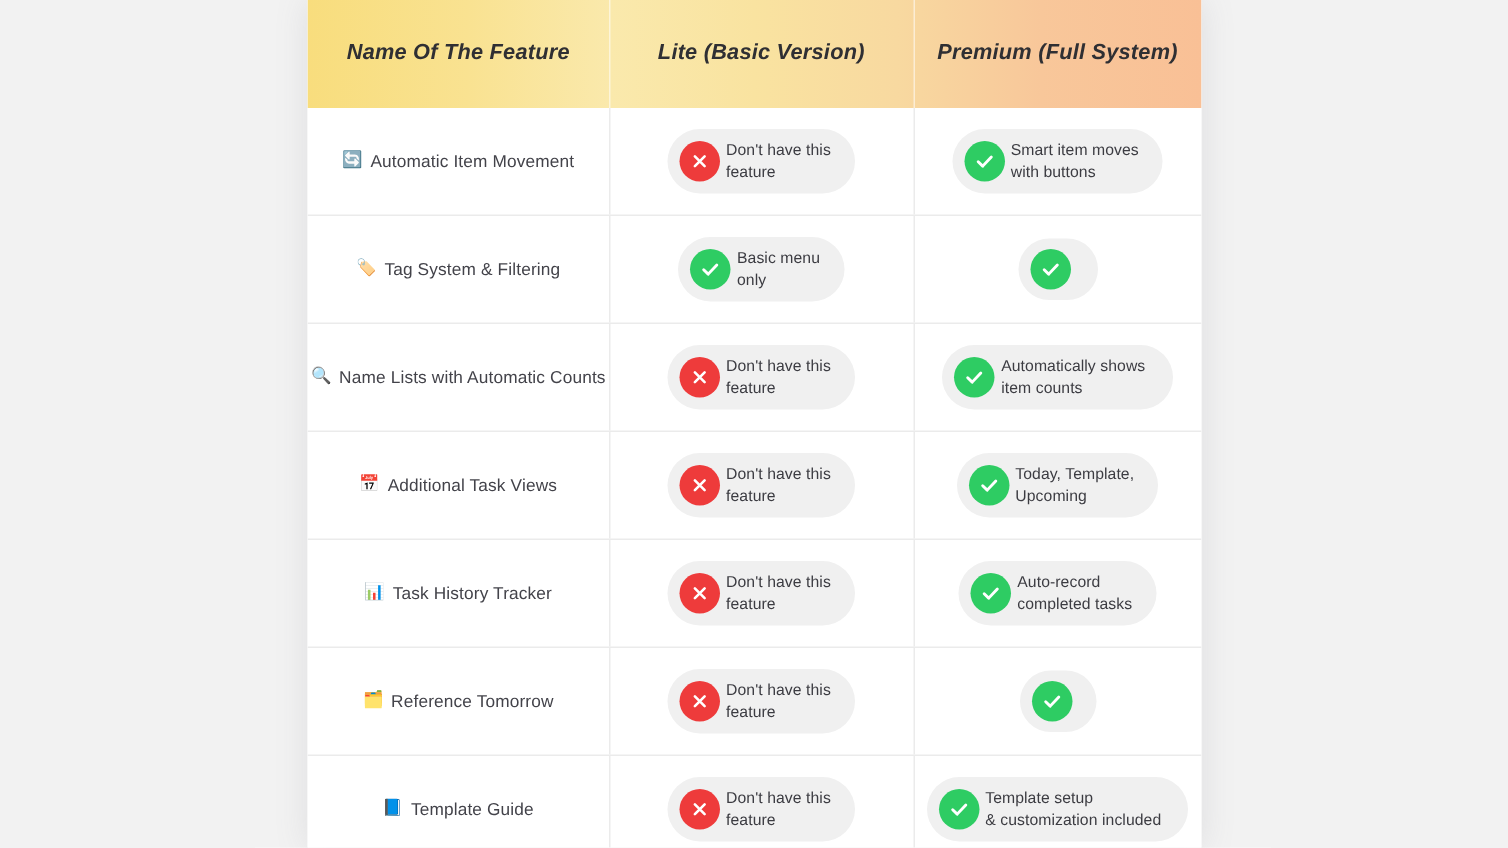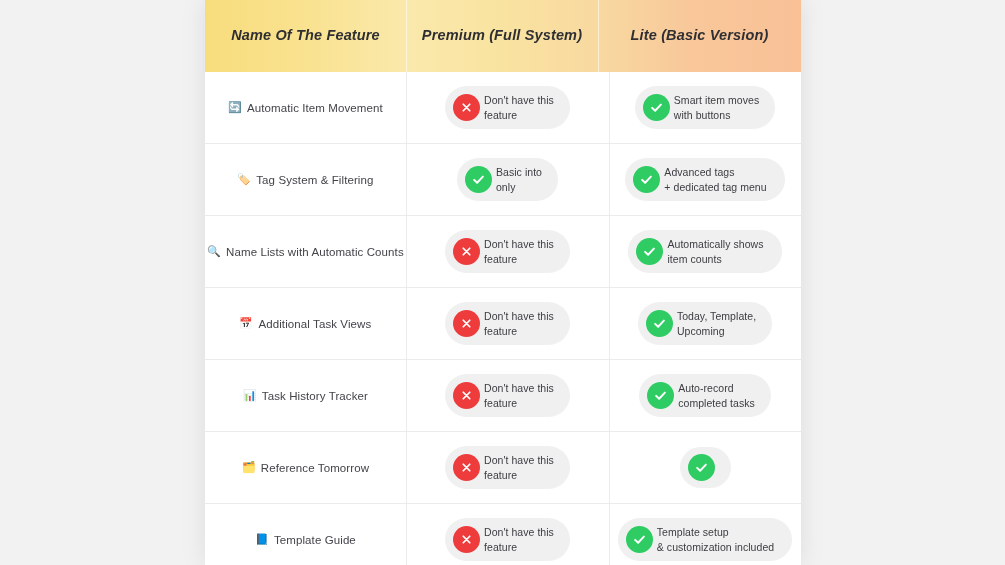--- a/index.html
+++ b/index.html
@@ -167,26 +167,26 @@
 <body>
 
 <div id="canvas">
 
   <div id="comparison-table">
 
     <div class="table-header">
       <div class="hcell col-feature">
         <span class="hcell-text">Name Of The Feature</span>
       </div>
+      <div class="hcell col-lite">
+        <span class="hcell-text">Lite (Basic Version)</span>
+      </div>
       <div class="hcell col-premium">
         <span class="hcell-text">Premium (Full System)</span>
       </div>
-      <div class="hcell col-lite">
-        <span class="hcell-text">Lite (Basic Version)</span>
-      </div>
     </div>
 
     <div class="table-body" id="table-body">
         <div class="table-row">
           <div class="cell col-feature">
             <span class="feature-name">
               <span class="feature-emoji">🔄</span>
               <span>Automatic Item Movement</span>
             </span>
           </div>
@@ -220,33 +220,31 @@
               <span>Tag System &amp; Filtering</span>
             </span>
           </div>
           <div class="cell col-lite">
             <div class="pill">
               <span class="badge badge-yes">
                 <svg width="15" height="15" viewBox="0 0 24 24" fill="none">
                   <path d="M5 12.6 L9.8 17.2 L19 7.4" stroke="#ffffff" stroke-width="3.1" stroke-linecap="round" stroke-linejoin="round"></path>
                 </svg>
               </span>
-              <span class="pill-label">Basic into
+              <span class="pill-label">Basic menu
 only</span>
             </div>
           </div>
           <div class="cell col-premium">
             <div class="pill wide">
               <span class="badge badge-yes">
                 <svg width="15" height="15" viewBox="0 0 24 24" fill="none">
                   <path d="M5 12.6 L9.8 17.2 L19 7.4" stroke="#ffffff" stroke-width="3.1" stroke-linecap="round" stroke-linejoin="round"></path>
                 </svg>
               </span>
-              <span class="pill-label">Advanced tags
-+ dedicated tag menu</span>
             </div>
           </div>
         </div>
         <div class="table-row">
           <div class="cell col-feature">
             <span class="feature-name">
               <span class="feature-emoji">🔍</span>
               <span>Name Lists with Automatic Counts</span>
             </span>
           </div>

